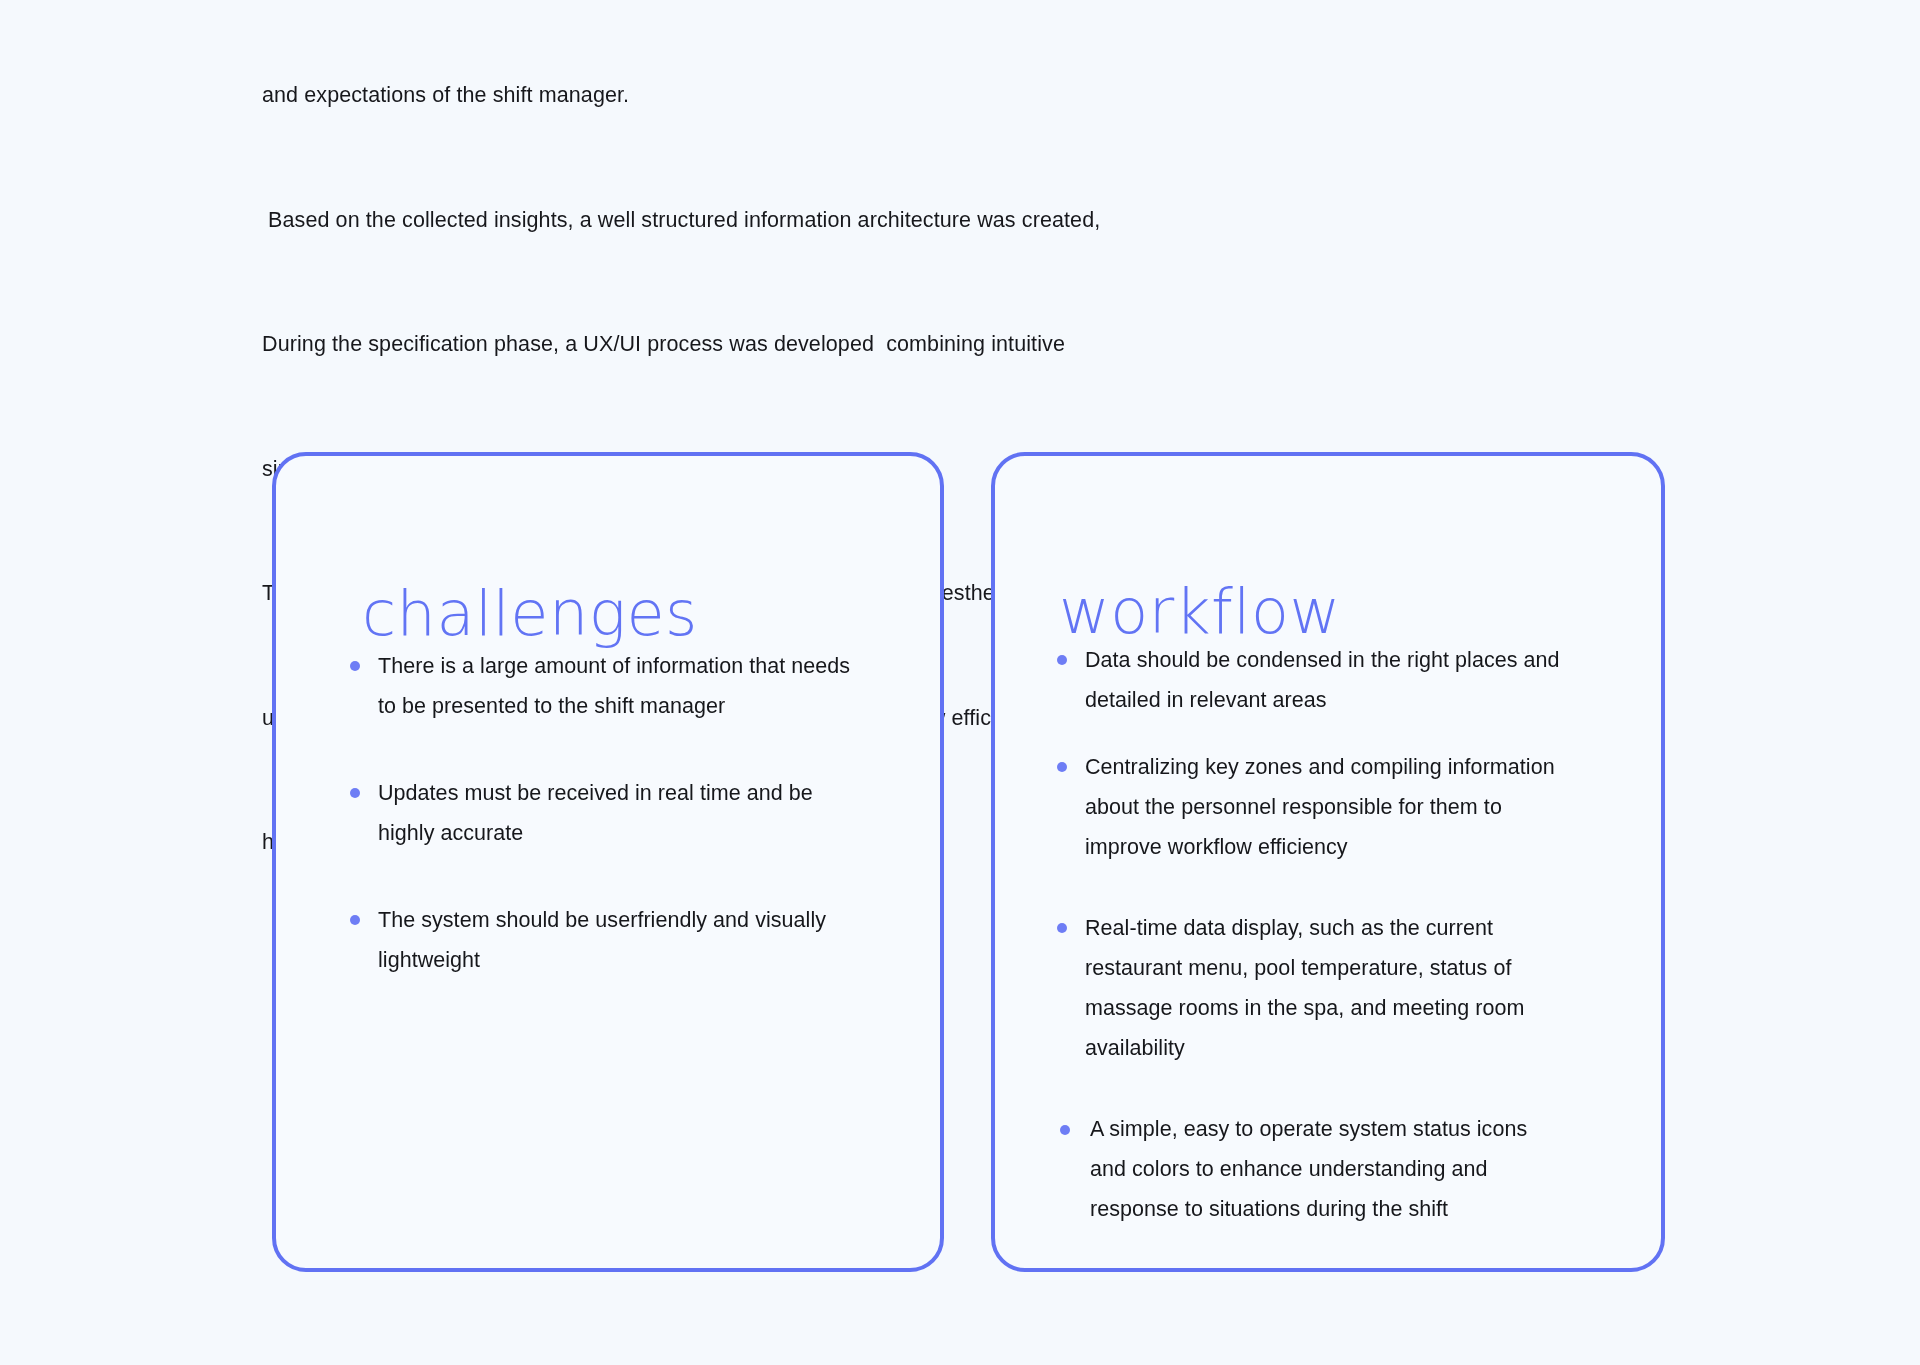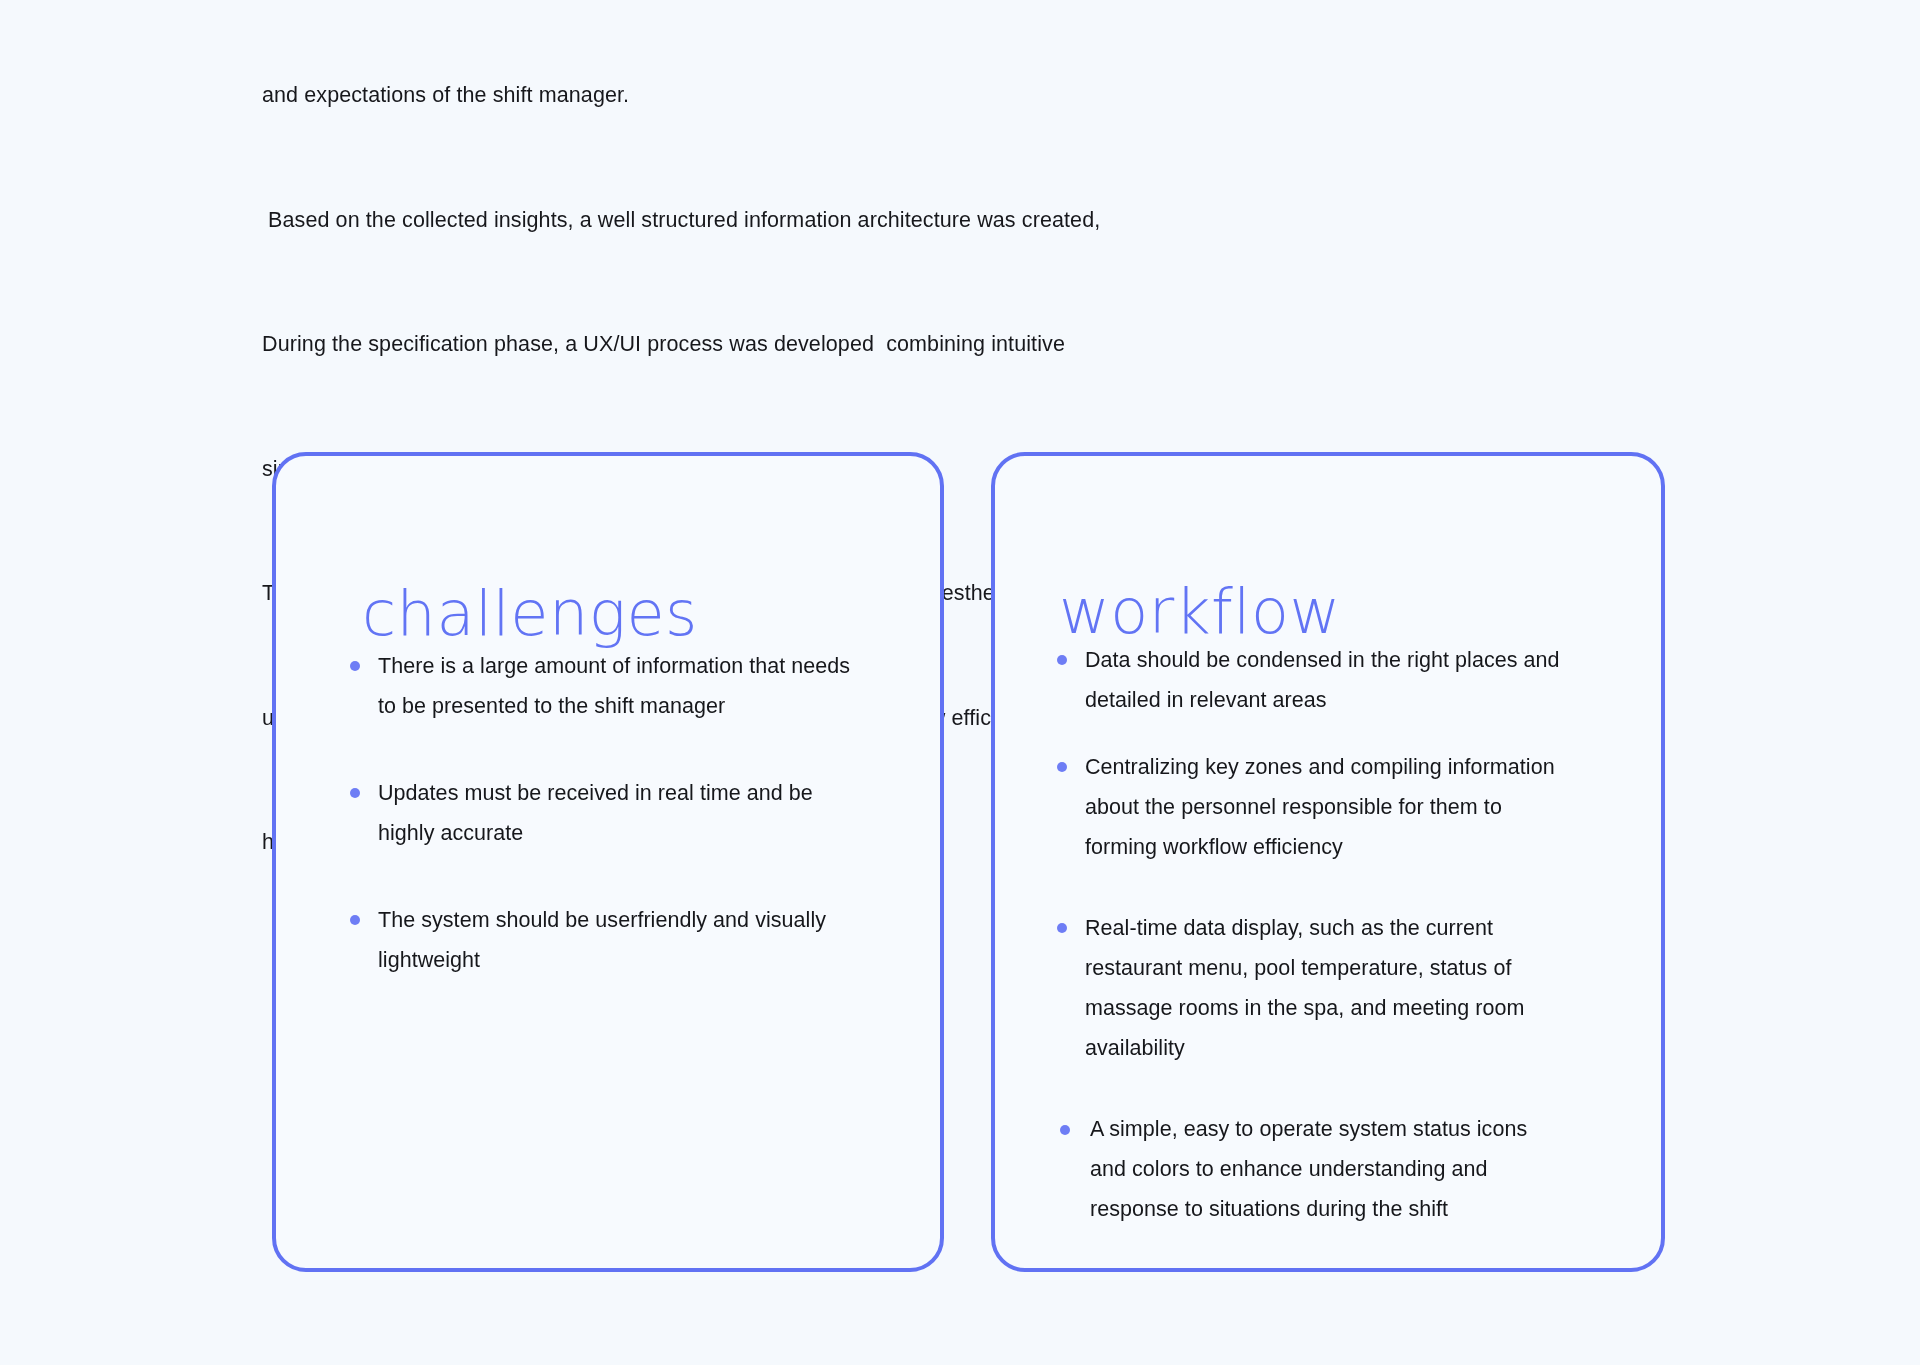--- a/index.html
+++ b/index.html
@@ -148,21 +148,21 @@
     <ul class="bullets">
       <li class="bullet">
         <span class="dot"></span>
         <span class="txt">Data should be condensed in the right places and
 detailed in relevant areas</span>
       </li>
       <li class="bullet">
         <span class="dot"></span>
         <span class="txt">Centralizing key zones and compiling information
 about the personnel responsible for them to
-forming workflow efficiency</span>
+improve workflow efficiency</span>
       </li>
       <li class="bullet gap-before">
         <span class="dot"></span>
         <span class="txt">Real-time data display, such as the current
 restaurant menu, pool temperature, status of
 massage rooms in the spa, and meeting room
 availability</span>
       </li>
       <li class="bullet indented gap-before">
         <span class="dot"></span>

